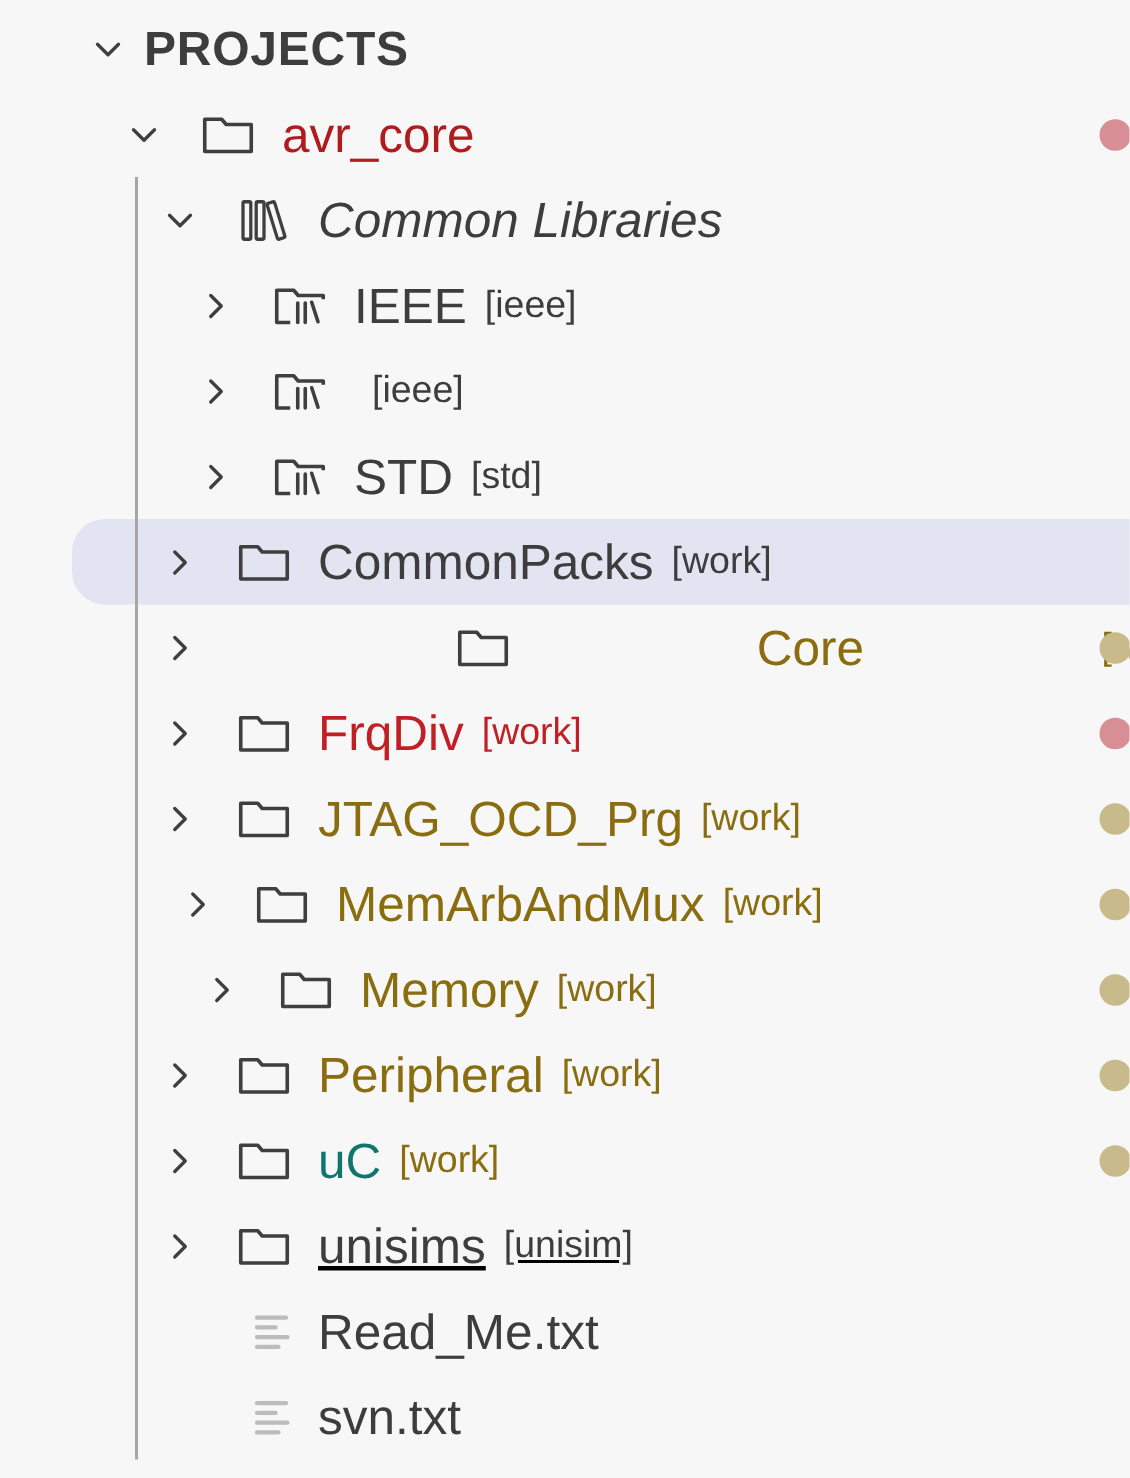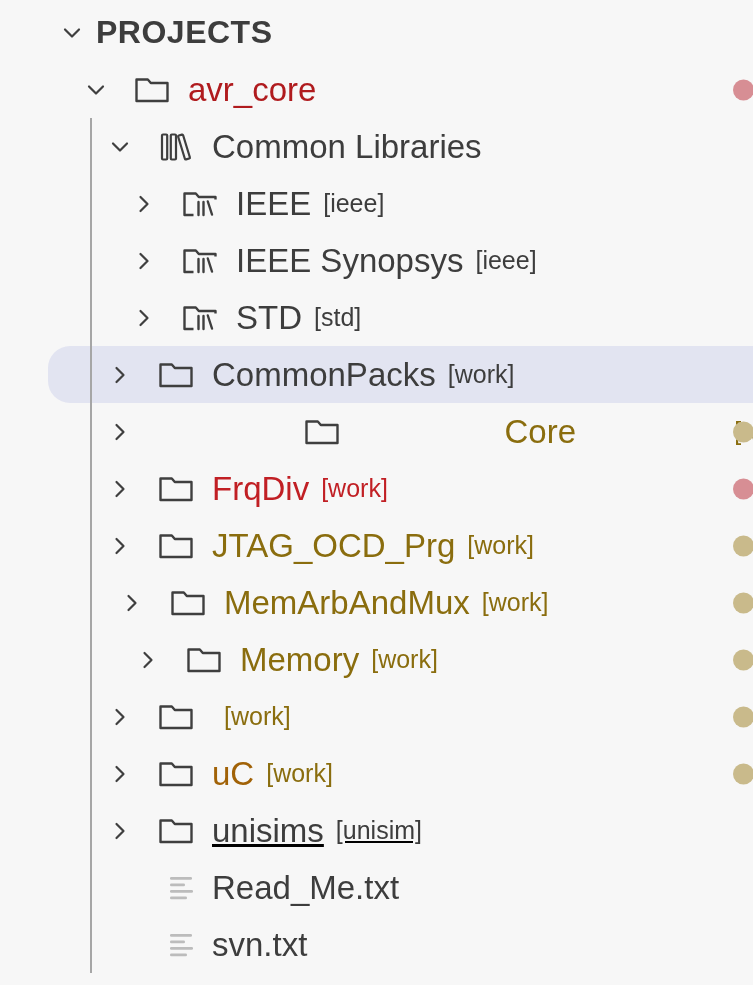--- a/index.html
+++ b/index.html
@@ -117,21 +117,21 @@
         </span>
         <span class="icon">
           <svg width="36" height="32" viewBox="0 0 36 32">
             <rect x="4" y="3.5" width="5.2" height="25" rx="1" fill="none" stroke="var(--icon)" stroke-width="2.2"></rect>
             <rect x="12.8" y="3.5" width="5.2" height="25" rx="1" fill="none" stroke="var(--icon)" stroke-width="2.2"></rect>
             <g transform="rotate(-17 26 16)">
               <rect x="23.4" y="3.5" width="5.2" height="25" rx="1" fill="none" stroke="var(--icon)" stroke-width="2.2"></rect>
             </g>
           </svg>
         </span>
-        <span class="label" style="color: rgb(61, 61, 61);">Common Libraries</span>
+        <span class="label" style="color: rgb(61, 61, 61); font-style: italic;">Common Libraries</span>
       </div>
       <div class="row tree-row" style="padding-left: 84px;">
         <span class="chev">
           <svg width="24" height="24" viewBox="0 0 24 24">
             <path d="M8.5 5 L15.5 12 L8.5 19" fill="none" stroke="var(--icon)" stroke-width="2.2" stroke-linecap="round" stroke-linejoin="round"></path>
           </svg>
         </span>
         <span class="icon">
           <svg width="38" height="32" viewBox="0 0 38 32">
             <path d="M12.5 27 H3.5 V5.5 H14.8 L17.8 9 H34.5 V11.5" fill="none" stroke="var(--icon)" stroke-width="2.4" stroke-linejoin="round"></path>
@@ -150,21 +150,20 @@
           </svg>
         </span>
         <span class="icon">
           <svg width="38" height="32" viewBox="0 0 38 32">
             <path d="M12.5 27 H3.5 V5.5 H14.8 L17.8 9 H34.5 V11.5" fill="none" stroke="var(--icon)" stroke-width="2.4" stroke-linejoin="round"></path>
             <path d="M17.5 14 V27" stroke="var(--icon)" stroke-width="2.4" stroke-linecap="round"></path>
             <path d="M22.5 14 V27" stroke="var(--icon)" stroke-width="2.4" stroke-linecap="round"></path>
             <path d="M26.8 13.5 L31 26.5" stroke="var(--icon)" stroke-width="2.4" stroke-linecap="round"></path>
           </svg>
         </span>
-        <span class="label" style="color: rgb(61, 61, 61);">IEEE Synopsys</span>
         <span class="suffix" style="color: rgb(61, 61, 61);">[ieee]</span>
       </div>
       <div class="row tree-row" style="padding-left: 84px;">
         <span class="chev">
           <svg width="24" height="24" viewBox="0 0 24 24">
             <path d="M8.5 5 L15.5 12 L8.5 19" fill="none" stroke="var(--icon)" stroke-width="2.2" stroke-linecap="round" stroke-linejoin="round"></path>
           </svg>
         </span>
         <span class="icon">
           <svg width="38" height="32" viewBox="0 0 38 32">
@@ -270,35 +269,36 @@
         <span class="chev">
           <svg width="24" height="24" viewBox="0 0 24 24">
             <path d="M8.5 5 L15.5 12 L8.5 19" fill="none" stroke="var(--icon)" stroke-width="2.2" stroke-linecap="round" stroke-linejoin="round"></path>
           </svg>
         </span>
         <span class="icon">
           <svg width="38" height="32" viewBox="0 0 38 32">
             <path d="M3.5 27 V5.5 H14.8 L17.8 9 H34.5 V27 Z" fill="none" stroke="var(--icon)" stroke-width="2.4" stroke-linejoin="round"></path>
           </svg>
         </span>
-        <span class="suffix" style="color: rgb(138, 109, 14);">[work]</span>
-        <span class="dot" style="background: rgb(201, 186, 139);"></span>
-      </div>
-      <div class="row tree-row" style="padding-left: 60px;">
-        <span class="chev">
-          <svg width="24" height="24" viewBox="0 0 24 24">
-            <path d="M8.5 5 L15.5 12 L8.5 19" fill="none" stroke="var(--icon)" stroke-width="2.2" stroke-linecap="round" stroke-linejoin="round"></path>
-          </svg>
-        </span>
-        <span class="icon">
-          <svg width="38" height="32" viewBox="0 0 38 32">
-            <path d="M3.5 27 V5.5 H14.8 L17.8 9 H34.5 V27 Z" fill="none" stroke="var(--icon)" stroke-width="2.4" stroke-linejoin="round"></path>
-          </svg>
-        </span>
-        <span class="label" style="color: #a16207;">uC</span>
+        <span class="label" style="color: rgb(138, 109, 14);">Peripheral</span>
+        <span class="suffix" style="color: rgb(138, 109, 14);">[work]</span>
+        <span class="dot" style="background: rgb(201, 186, 139);"></span>
+      </div>
+      <div class="row tree-row" style="padding-left: 60px;">
+        <span class="chev">
+          <svg width="24" height="24" viewBox="0 0 24 24">
+            <path d="M8.5 5 L15.5 12 L8.5 19" fill="none" stroke="var(--icon)" stroke-width="2.2" stroke-linecap="round" stroke-linejoin="round"></path>
+          </svg>
+        </span>
+        <span class="icon">
+          <svg width="38" height="32" viewBox="0 0 38 32">
+            <path d="M3.5 27 V5.5 H14.8 L17.8 9 H34.5 V27 Z" fill="none" stroke="var(--icon)" stroke-width="2.4" stroke-linejoin="round"></path>
+          </svg>
+        </span>
+        <span class="label" style="color: #0f766e;">uC</span>
         <span class="suffix" style="color: rgb(138, 109, 14);">[work]</span>
         <span class="dot" style="background: rgb(201, 186, 139);"></span>
       </div>
       <div class="row tree-row" style="padding-left: 60px; text-decoration: underline;">
         <span class="chev">
           <svg width="24" height="24" viewBox="0 0 24 24">
             <path d="M8.5 5 L15.5 12 L8.5 19" fill="none" stroke="var(--icon)" stroke-width="2.2" stroke-linecap="round" stroke-linejoin="round"></path>
           </svg>
         </span>
         <span class="icon">

